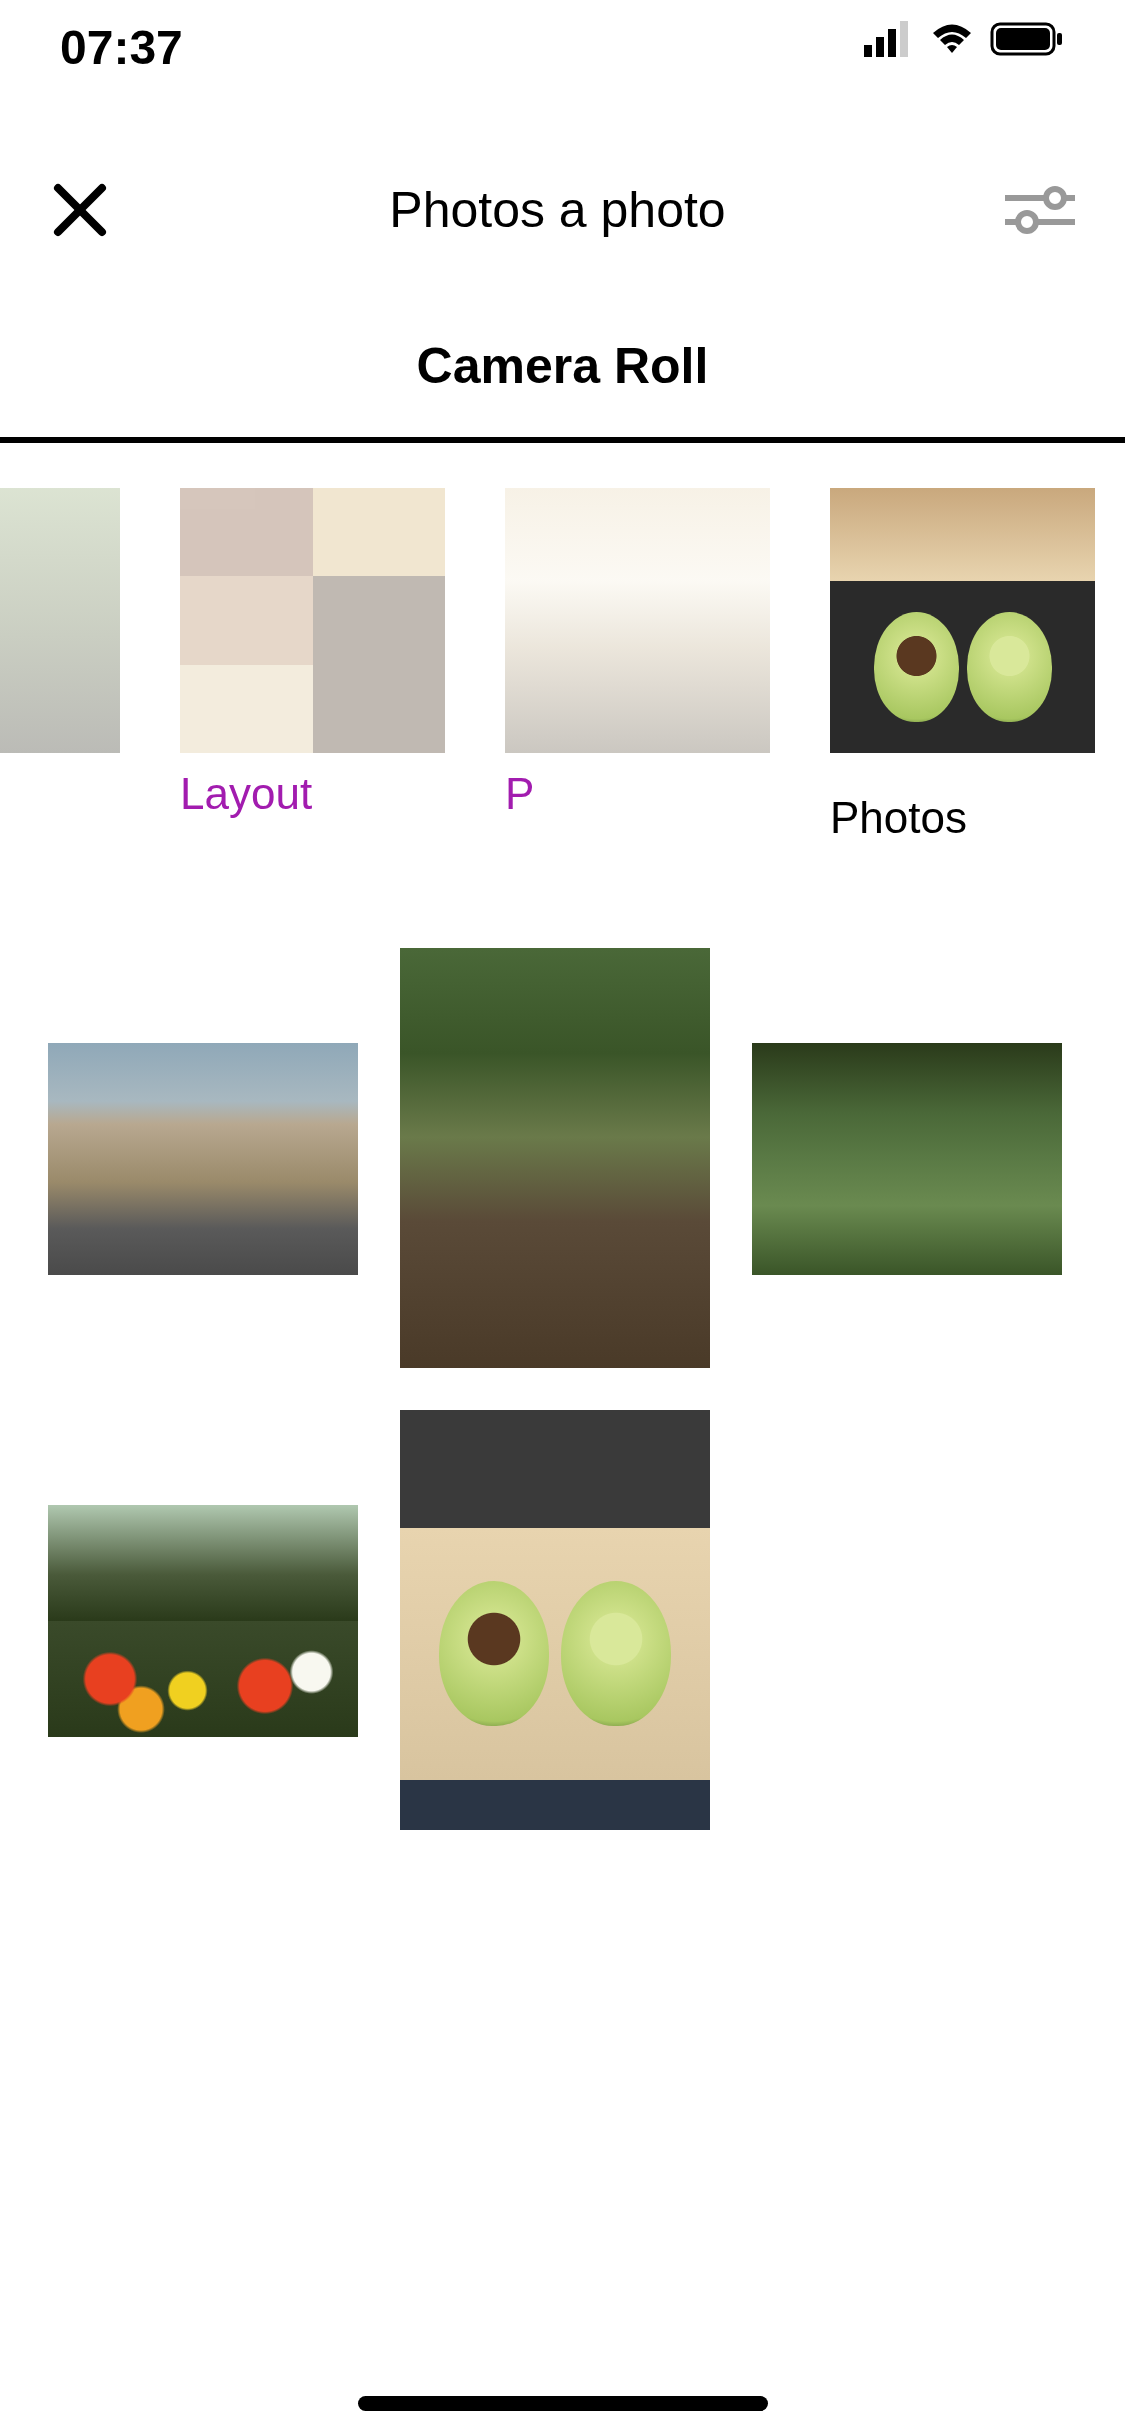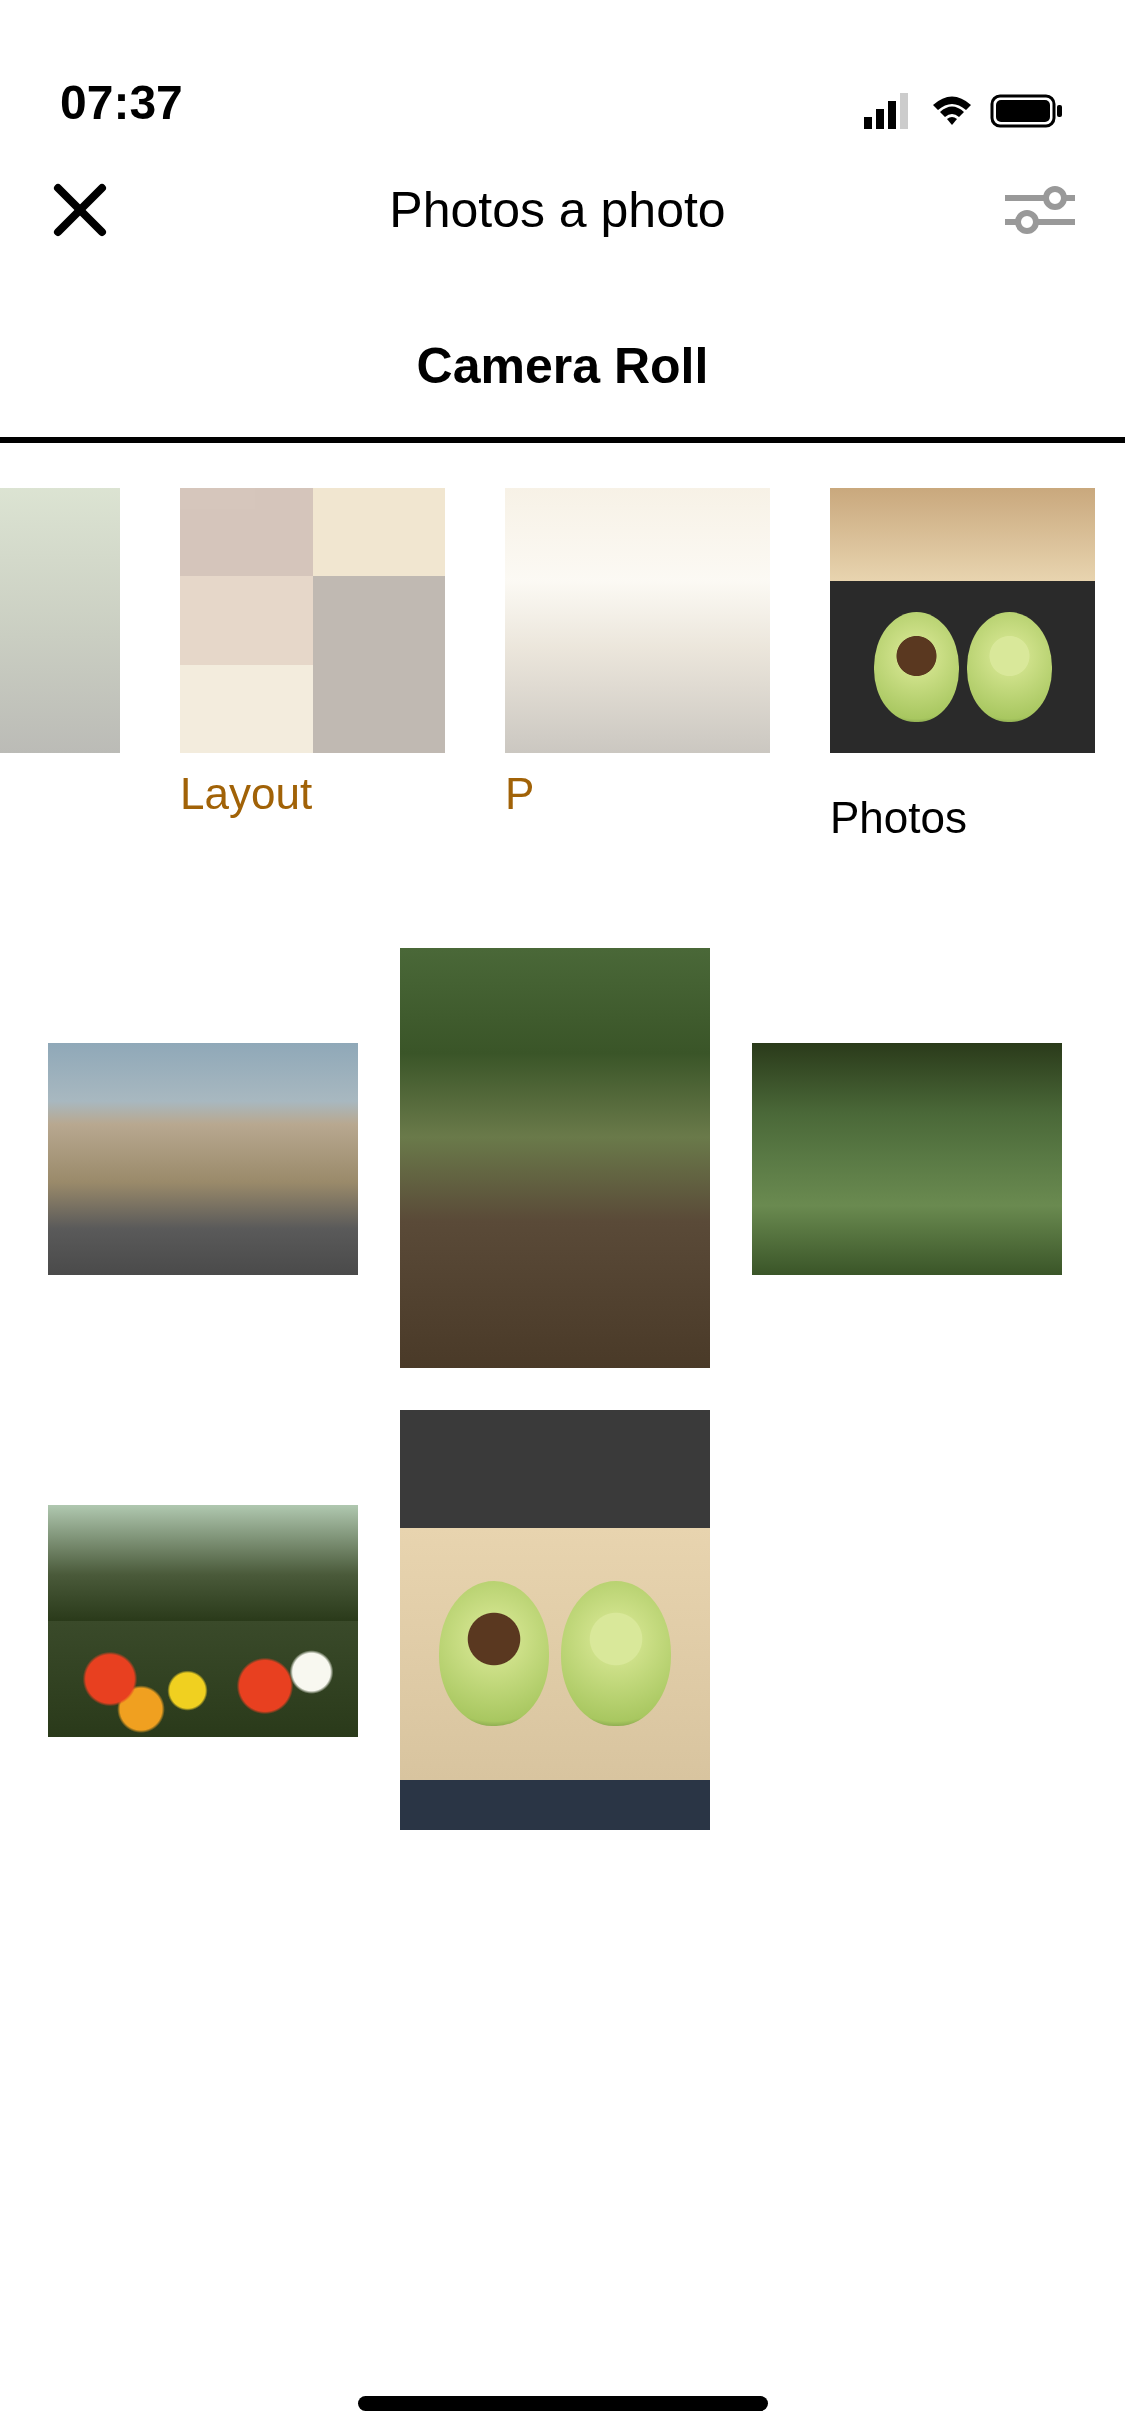--- a/index.html
+++ b/index.html
@@ -12,21 +12,21 @@
       height: 2436px;
       font-family: -apple-system, BlinkMacSystemFont, "Helvetica Neue", sans-serif;
       background: #fff;
       position: relative;
       overflow: hidden;
     }
     .status-bar {
       height: 130px;
       display: flex;
       justify-content: space-between;
-      align-items: flex-end;
+      align-items: flex-start;
       padding: 0 60px;
       padding-top: 20px;
     }
     .status-time {
       font-size: 48px;
       font-weight: 600;
       color: #000;
     }
     .status-icons {
       display: flex;
@@ -118,21 +118,21 @@
     }
     .album.faded .album-thumb {
       opacity: 0.35;
     }
     .album-label {
       font-size: 44px;
       margin-top: 40px;
       color: #000;
     }
     .album.faded .album-label {
-      color: #a16207;
+      color: #a21caf;
       margin-top: 16px;
     }
     .photos-grid {
       display: flex;
       flex-wrap: wrap;
       gap: 42px;
       padding: 105px 48px 0 48px;
     }
     .photo {
       cursor: pointer;

